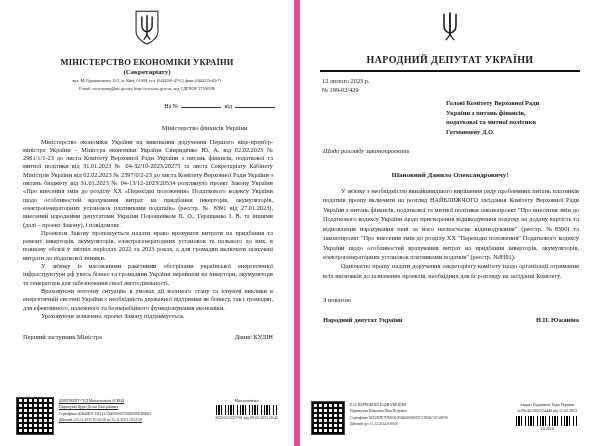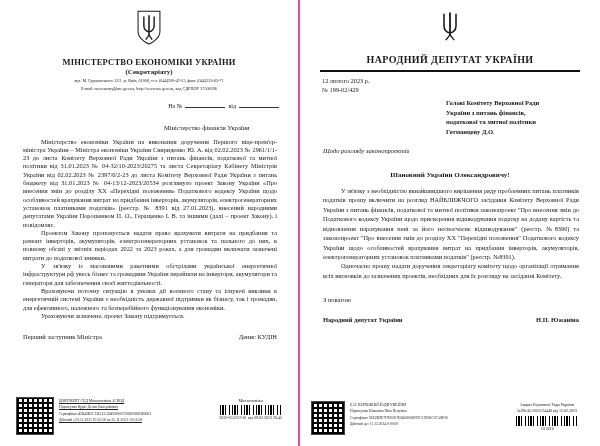--- a/index.html
+++ b/index.html
@@ -1,19 +1,19 @@
 <!DOCTYPE html>
 <html><head>
 <meta charset="utf-8">
 <style>
   html,body{margin:0;padding:0;background:#fff;}
   *{box-sizing:border-box;}
   .scan{width:600px;height:446px;display:flex;background:#fff;font-family:"Liberation Serif","DejaVu Serif",serif;color:#1a1a1a;position:relative;overflow:hidden;}
   .sheet{width:300px;height:446px;position:relative;background:#fff;overflow:hidden;}
-  .sheet.left{border-right:2px solid #ec4899;}
+  .sheet.left{border-right:6px solid #ec4899;}
 
   
   .emblem-wrap{text-align:center;margin-top:10px;}
   .emblem-wrap svg{display:inline-block;}
 
   
   .l-title{font-weight:bold;text-align:center;font-size:8.5px;letter-spacing:.2px;margin-top:7px;}
   .l-subtitle{font-weight:bold;text-align:center;font-size:7px;margin-top:1px;}
   .l-addr{font-size:4.2px;text-align:center;line-height:1.5;margin-top:2px;color:#222;}
   .ref-line{font-size:6px;margin:9px 16px 0 0;text-align:right;white-space:nowrap;}
@@ -125,21 +125,21 @@
     </div>
 
     <div class="r-addressee">
       <div>Голові Комітету Верховної Ради</div>
       <div>України з питань фінансів,</div>
       <div>податкової та митної політики</div>
       <div>Гетманцеву Д.О.</div>
     </div>
 
     <div class="r-subject">Щодо розгляду законопроектів</div>
-    <div class="r-salutation">Шановний України Олександровичу!</div>
+    <div class="r-salutation">Шановний Данило Олександровичу!</div>
 
     <div class="body">
       <p>У зв'язку з необхідністю якнайшвидшого вирішення ряду проблемних питань платників податків прошу включити на розгляд НАЙБЛИЖЧОГО засідання Комітету Верховної Ради України з питань фінансів, податкової та митної політики законопроект "Про внесення змін до Податкового кодексу України щодо прискорення відшкодування податку на додану вартість та відновлення нарахування пені за його несвоєчасне відшкодування" (реєстр. №8390) та законопроект "Про внесення змін до розділу XX "Перехідні положення" Податкового кодексу України щодо особливостей врахування витрат на придбання інверторів, акумуляторів, електрогенераторних установок платниками податків" (реєстр. №8391).</p>
       <p>Одночасно прошу надати доручення секретаріату комітету щодо організації отримання всіх висновків до зазначених проектів, необхідних для їх розгляду на засіданні Комітету.</p>
     </div>
 
     <div class="r-closing">З повагою</div>
 
     <div class="sig-row bold">
       <span>Народний депутат України</span>

